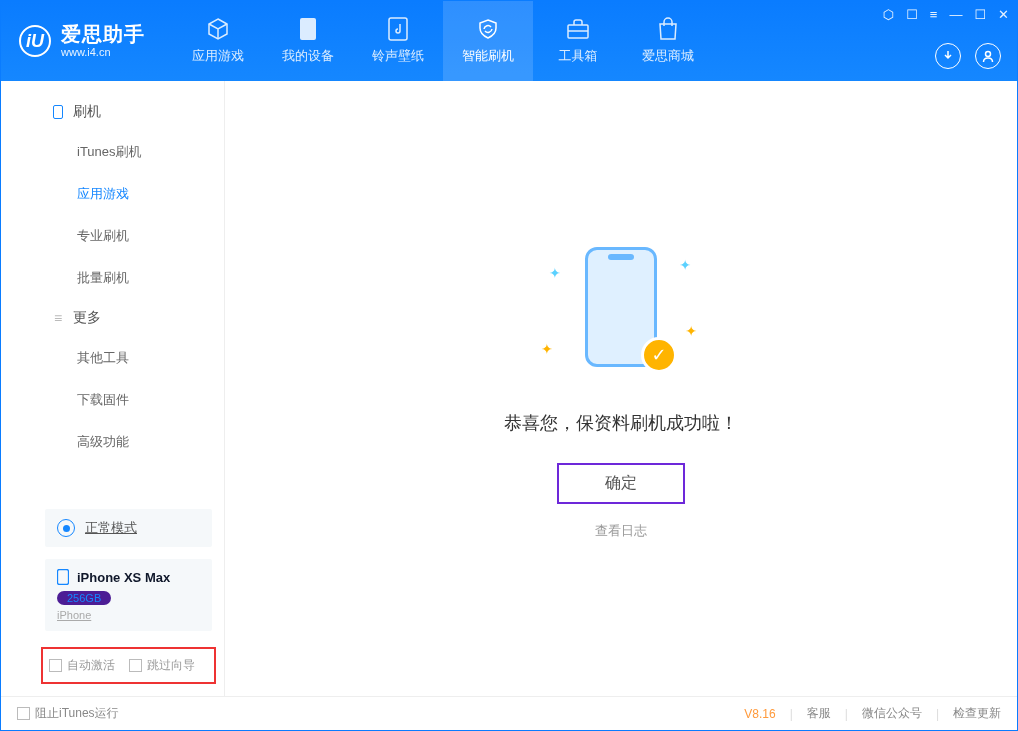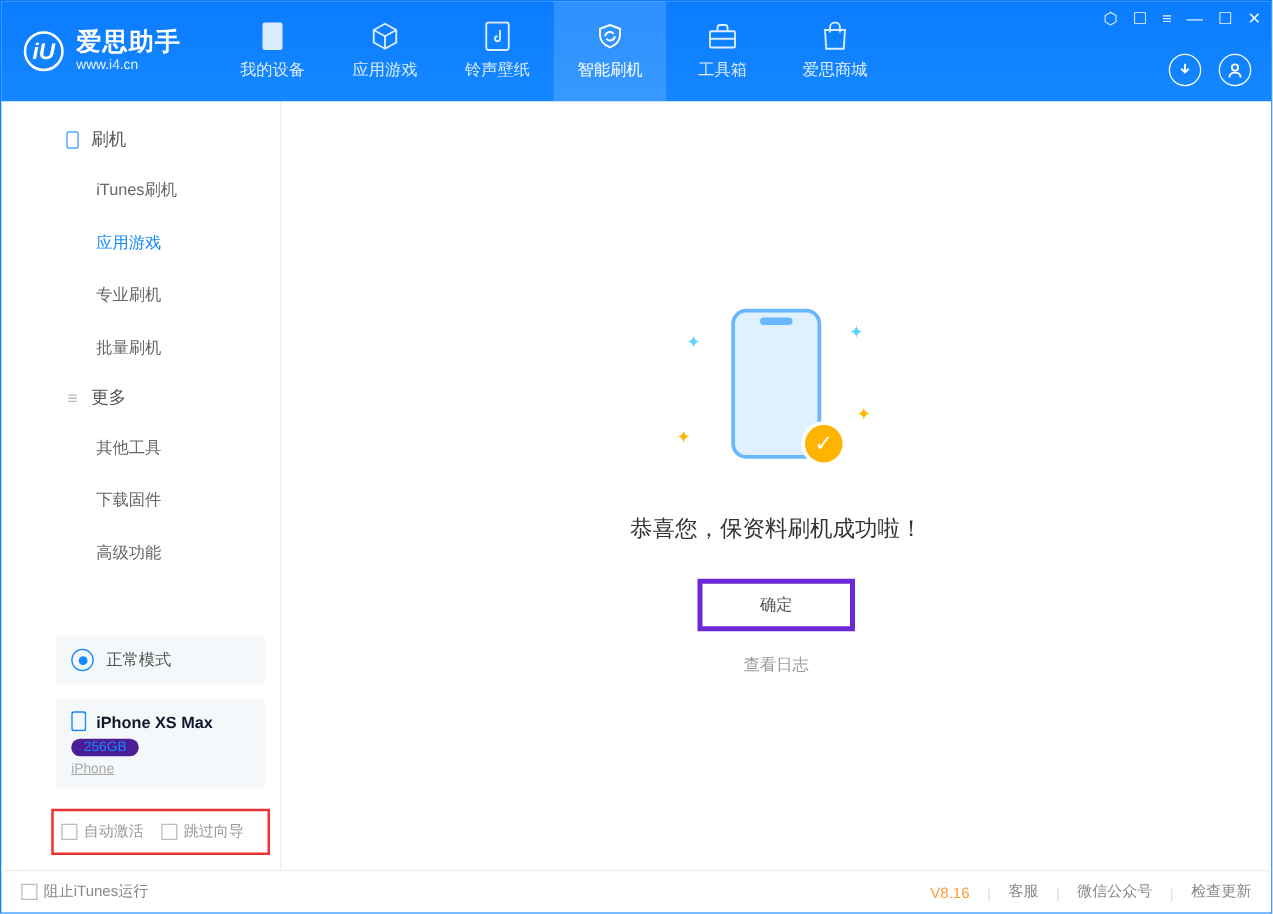--- a/index.html
+++ b/index.html
@@ -23,21 +23,21 @@
 .circle-btn { width: 26px; height: 26px; border: 1.5px solid #fff; border-radius: 50%; display: flex; align-items: center; justify-content: center; cursor: pointer; color: #fff; }
 
 
 .body { flex: 1; display: flex; min-height: 0; }
 .sidebar { width: 192px; border-right: 1px solid #eee; display: flex; flex-direction: column; padding-top: 12px; margin-left: 32px; }
 .side-sec-title { display: flex; align-items: center; gap: 8px; padding: 10px 18px; color: #555; font-size: 14px; }
 .side-sec-title .ic { width: 14px; height: 14px; display:flex; align-items:center; justify-content:center; color:#888; }
 .side-item { padding: 12px 18px 12px 44px; color: #666; cursor: pointer; font-size: 13px; }
 .side-item.active { color: #1587ff; }
 .side-spacer { flex: 1; }
-.device-box { margin: 8px 12px; background: #f5f8fa; border-radius: 2px; padding: 10px 12px; display: flex; align-items: center; gap: 10px; color: #555; }
+.device-box { margin: 8px 12px; background: #f5f8fa; border-radius: 2px; padding: 10px 12px; display: flex; align-items: center; gap: 10px; color: #555; text-decoration: underline; }
 .device-box2 { margin: 4px 12px 0; background: #f5f8fa; border-radius: 2px; padding: 10px 12px; }
 .dev-name { color: #0f172a; font-weight: bold; font-size: 13px; }
 .dev-cap { display: inline-block; margin-top: 6px; background: #4c1d95; color: #1587ff; border-radius: 10px; padding: 1px 10px; font-size: 11px; }
 .dev-type { color: #aaa; font-size: 11px; margin-top: 4px; text-decoration: underline; }
 .cb-row { margin: 16px 8px 12px; border: 2px solid #e33; padding: 8px 6px; display: flex; gap: 14px; align-items: center; }
 .cb { display: flex; align-items: center; gap: 5px; color: #999; font-size: 12px; cursor: pointer; }
 .cb .box { width: 13px; height: 13px; border: 1px solid #bbb; background: #fff; }
 .mode-icon { width:18px; height:18px; border-radius:50%; border:1.5px solid #1587ff; display:flex; align-items:center; justify-content:center; }
 .mode-icon::after { content:""; width:7px; height:7px; border-radius:50%; background:#1587ff; }
 
@@ -46,21 +46,21 @@
 .illus { position: relative; width: 160px; height: 150px; margin-bottom: 24px; }
 .phone { position: absolute; left: 50%; top: 10px; transform: translateX(-50%); width: 72px; height: 120px; border: 3px solid #69b8ff; border-radius: 12px; background: #dff0ff; }
 .phone::before { content:""; position:absolute; top:4px; left:50%; transform:translateX(-50%); width:26px; height:6px; background:#69b8ff; border-radius:3px; }
 .badge { position: absolute; right: 24px; bottom: 14px; width: 36px; height: 36px; background: #ffb400; border: 3px solid #fff; border-radius: 50%; display: flex; align-items: center; justify-content: center; color: #fff; font-size: 18px; }
 .spark { position:absolute; color:#ffb400; font-size:14px; }
 .spark.s1 { left:8px; top:28px; color:#5ad1ff; }
 .spark.s2 { right:10px; top:20px; color:#5ad1ff; }
 .spark.s3 { left:0; bottom:30px; }
 .spark.s4 { right:4px; bottom:48px; }
 .success-msg { font-size: 18px; color: #333; margin-bottom: 28px; }
-.ok-btn { border: 4px solid #6d28d9; background: #fff; padding: 8px 46px; font-size: 13px; cursor: pointer; color: #555; margin-bottom: 18px; }
+.ok-btn { border: 2px solid #6d28d9; background: #fff; padding: 8px 46px; font-size: 16px; cursor: pointer; color: #555; margin-bottom: 18px; }
 .log-link { color: #999; font-size: 13px; cursor: pointer; }
 
 
 .footer { height: 34px; border-top: 1px solid #eee; display: flex; align-items: center; padding: 0 16px; font-size: 12px; color: #888; }
 .footer .cb { color: #888; }
 .footer-right { margin-left: auto; display: flex; align-items: center; gap: 14px; }
 .footer-right .sep { color: #ddd; }
 .ver { color: #ff9a3c; }
 .flink { cursor:pointer; }
 
@@ -75,34 +75,34 @@
     <div class="logo-area">
       <div class="logo-circle">iU</div>
       <div class="logo-text">
         <span class="logo-title">爱思助手</span>
         <span class="logo-sub">www.i4.cn</span>
       </div>
     </div>
     <div class="nav">
       <div class="nav-item">
         <span class="nav-icon">
-            <svg width="18" height="24" viewBox="0 0 18 24">
-              <rect x="1" y="1" width="16" height="22" rx="2" fill="#fff"></rect>
-            </svg>
-          </span>
-        <span>我的设备</span>
-      </div>
-      <div class="nav-item">
-        <span class="nav-icon">
             <svg width="24" height="24" viewBox="0 0 24 24">
               <path d="M12 2l9 5v10l-9 5-9-5V7z" fill="none" stroke="#fff" stroke-width="1.5"></path>
               <path d="M3 7l9 5 9-5M12 12v10" stroke="#fff" stroke-width="1.5" fill="none"></path>
             </svg>
           </span>
         <span>应用游戏</span>
+      </div>
+      <div class="nav-item">
+        <span class="nav-icon">
+            <svg width="18" height="24" viewBox="0 0 18 24">
+              <rect x="1" y="1" width="16" height="22" rx="2" fill="#fff"></rect>
+            </svg>
+          </span>
+        <span>我的设备</span>
       </div>
       <div class="nav-item">
         <span class="nav-icon">
             <svg width="20" height="24" viewBox="0 0 20 24">
               <rect x="1" y="1" width="18" height="22" rx="2" fill="none" stroke="#fff" stroke-width="1.5"></rect>
               <path d="M12 7v7a2 2 0 11-2-2" fill="none" stroke="#fff" stroke-width="1.5"></path>
             </svg>
           </span>
         <span>铃声壁纸</span>
       </div>

